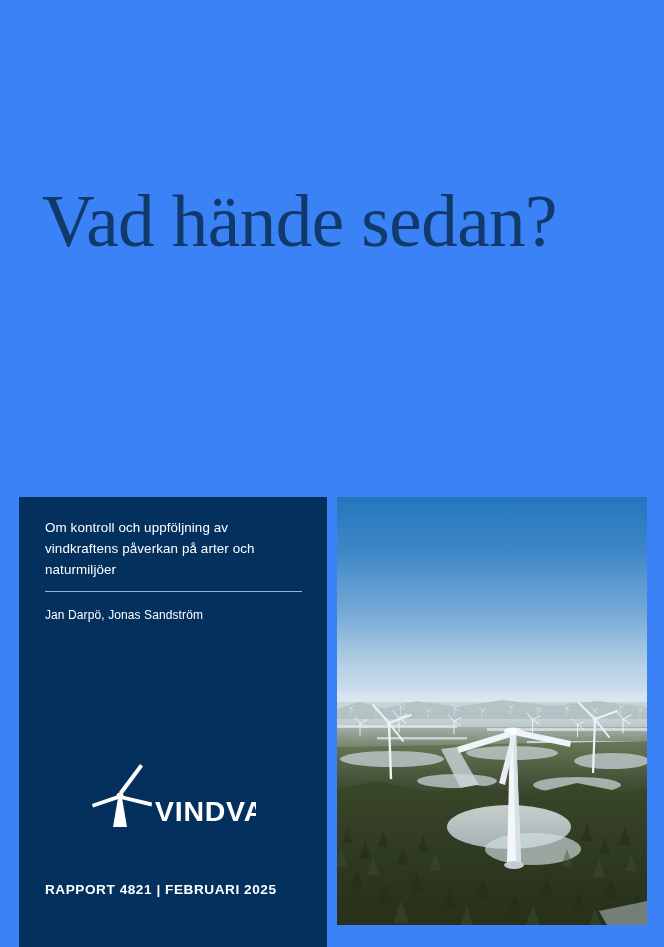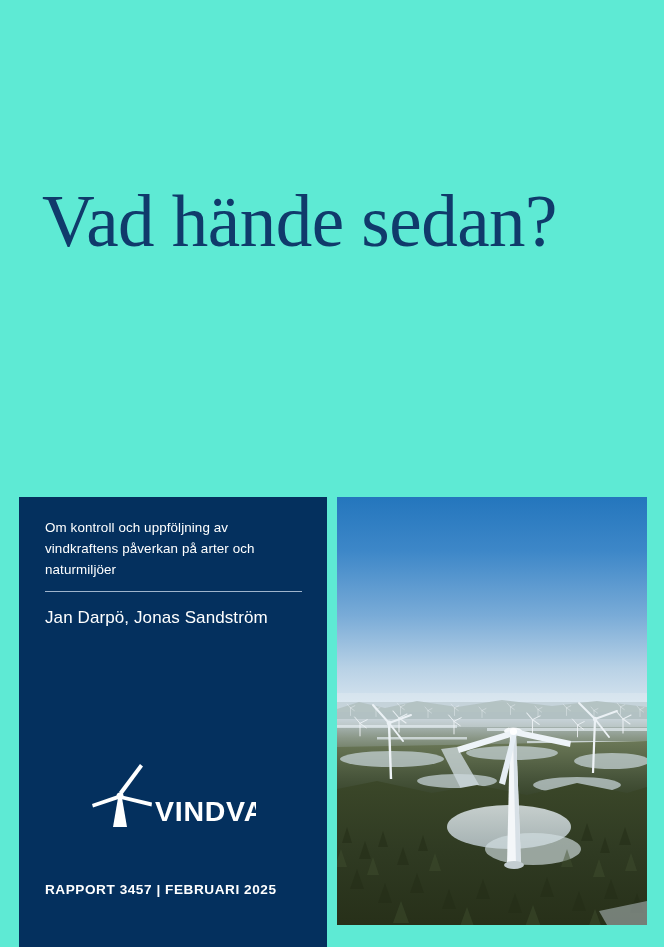--- a/index.html
+++ b/index.html
@@ -7,21 +7,21 @@
   html, body {
     width:664px; height:947px;
     background:#ffffff;
     font-family:"Liberation Sans", sans-serif;
     overflow:hidden;
   }
 
   .page {
     position:relative;
     width:664px; height:947px;
-    background:#5eead4;
+    background:#3b82f6;
   }
 
   
   .cover-title {
     position:absolute;
     left:42px;
     top:185px;
     width:580px;
     font-family:"Liberation Serif", "DejaVu Serif", serif;
     font-size:73px;
@@ -62,21 +62,21 @@
     width:257px;
     height:1px;
     background:#9fb4cc;
   }
 
   .authors {
     position:absolute;
     left:26px;
     top:111px;
     color:#ffffff;
-    font-size:17px;
+    font-size:12px;
     font-weight:500;
     letter-spacing:0.1px;
     white-space:nowrap;
   }
 
   
   .logo {
     position:absolute;
     left:72px;
     top:264px;
@@ -135,21 +135,21 @@
           <path d="M54 68 L2 86 L4 93 L58 75 Z"></path>
 
           <circle cx="58" cy="70" r="7"></circle>
 
           <path d="M54 74 L62 74 L72 132 L44 132 Z"></path>
         </g>
         <text x="128" y="120" font-family="Liberation Sans, sans-serif" font-size="57" font-weight="700" letter-spacing="1.5" fill="#ffffff">VINDVAL</text>
       </svg>
     </div>
 
-    <div class="report-line">RAPPORT 3457 | FEBRUARI 2025</div>
+    <div class="report-line">RAPPORT 4821 | FEBRUARI 2025</div>
   </div>
 
   <div class="photo">
     <svg viewBox="0 0 310 428" preserveAspectRatio="none" xmlns="http://www.w3.org/2000/svg" aria-hidden="true">
       <defs>
         <linearGradient id="sky" x1="0" y1="0" x2="0" y2="1">
           <stop offset="0%" stop-color="#2476bd"></stop>
           <stop offset="25%" stop-color="#3d87c8"></stop>
           <stop offset="55%" stop-color="#79abd7"></stop>
           <stop offset="80%" stop-color="#b9d2e6"></stop>

